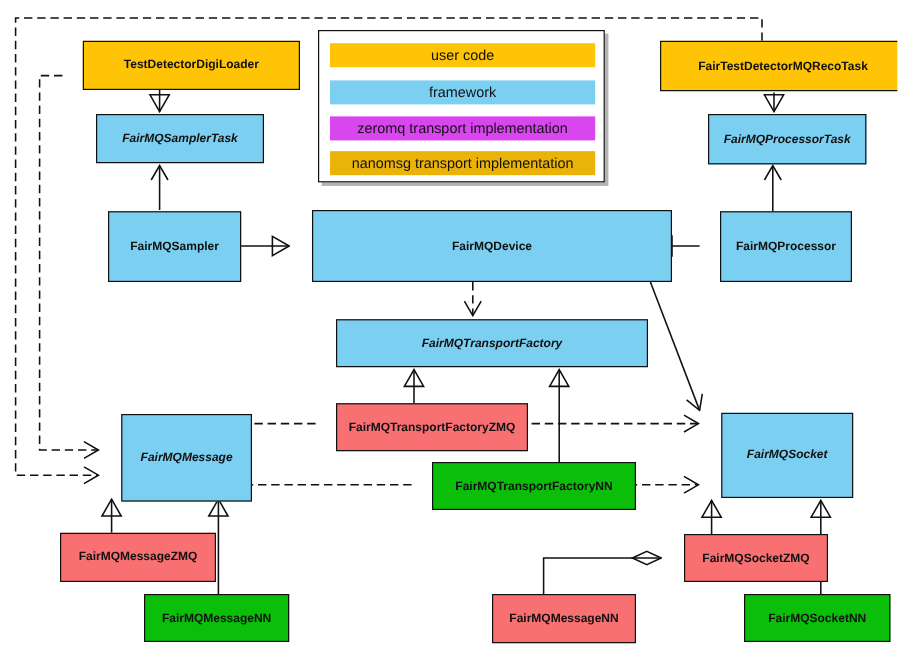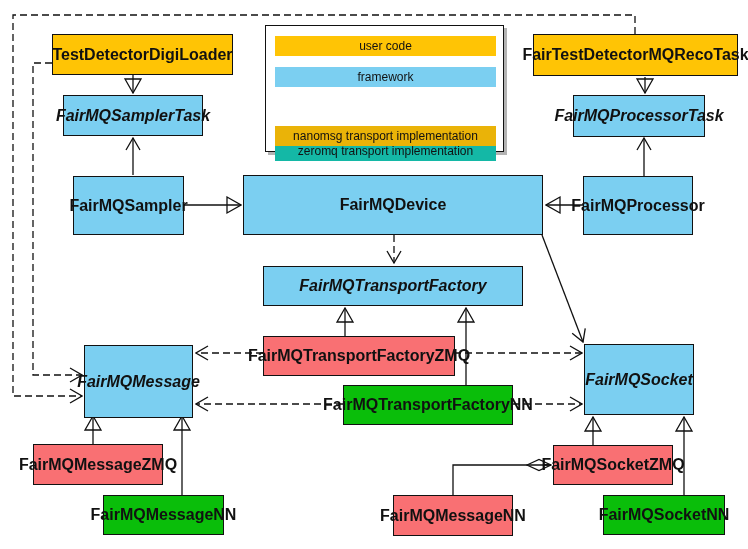--- a/index.html
+++ b/index.html
@@ -6,21 +6,21 @@
   #canvas{
     position:relative;width:748px;height:549px;background:#ffffff;overflow:hidden;
     font-family:Liberation Sans, sans-serif;
   }
   #edges{position:absolute;left:0;top:0;width:748px;height:549px;z-index:1;}
   #edges path,#edges polyline{stroke:#111;stroke-width:1.3;fill:none;}
   #edges .dashed{stroke-dasharray:7 4;}
   .node{
     position:absolute;z-index:2;box-sizing:border-box;border:1px solid #111;
     display:flex;align-items:center;justify-content:center;text-align:center;
-    font-size:16px;font-weight:bold;color:#111;white-space:nowrap;line-height:1.1;
+    font-size:10px;font-weight:bold;color:#111;white-space:nowrap;line-height:1.1;margin-left:17px;
   }
   .node.abstract{font-style:italic;}
   .legend{
     position:absolute;z-index:2;left:265px;top:25px;width:239px;height:127px;
     box-sizing:border-box;border:1.5px solid #111;background:#fff;
     box-shadow:3px 3px 0 #b4b4b4;
   }
   .legend-item{
     position:absolute;left:9px;width:221px;height:20px;
     display:flex;align-items:center;justify-content:center;
@@ -67,41 +67,41 @@
     <path class="dashed" d="M443 353 L582 353" marker-end="url(#open)"></path>
     <path class="dashed" d="M343 404 L196 404" marker-end="url(#open)"></path>
     <path class="dashed" d="M513 404 L582 404" marker-end="url(#open)"></path>
     <polyline class="dashed" points="52,63 33,63 33,375 82,375" marker-end="url(#open)"></polyline>
     <polyline class="dashed" points="635,34 635,15 13,15 13,396 82,396" marker-end="url(#open)"></polyline>
   </svg>
 
   <div class="legend">
     <div class="legend-item" style="top: 10px; background: rgb(255, 196, 5);">user code</div>
     <div class="legend-item" style="top: 41px; background: rgb(123, 207, 241);">framework</div>
-    <div class="legend-item" style="top: 71px; background: #14b8a6; margin-top: 44px;">zeromq transport implementation</div>
+    <div class="legend-item" style="top: 71px; background: #d946ef;">zeromq transport implementation</div>
     <div class="legend-item" style="top: 100px; background: #eab308;">nanomsg transport implementation</div>
   </div>
 
   <div class="node" style="left: 52px; top: 34px; width: 181px; height: 41px; background: rgb(255, 196, 5);">TestDetectorDigiLoader</div>
 
   <div class="node" style="left: 533px; top: 34px; width: 205px; height: 42px; background: rgb(255, 196, 5);">FairTestDetectorMQRecoTask</div>
 
   <div class="node abstract" style="left: 63px; top: 95px; width: 140px; height: 41px; background: rgb(123, 207, 241);">FairMQSamplerTask</div>
 
   <div class="node abstract" style="left: 573px; top: 95px; width: 132px; height: 42px; background: rgb(123, 207, 241);">FairMQProcessorTask</div>
 
   <div class="node" style="left: 73px; top: 176px; width: 111px; height: 59px; background: rgb(123, 207, 241);">FairMQSampler</div>
 
   <div class="node" style="left: 583px; top: 176px; width: 110px; height: 59px; background: rgb(123, 207, 241);">FairMQProcessor</div>
 
   <div class="node" style="left: 243px; top: 175px; width: 300px; height: 60px; background: rgb(123, 207, 241);">FairMQDevice</div>
 
   <div class="node abstract" style="left: 263px; top: 266px; width: 260px; height: 40px; background: rgb(123, 207, 241);">FairMQTransportFactory</div>
 
-  <div class="node" style="left: 263px; top: 336px; width: 192px; height: 40px; background: rgb(249, 112, 115);">FairMQTransportFactoryZMQ</div>
+  <div class="node" style="left: 263px; top: 336px; width: 160px; height: 40px; background: rgb(249, 112, 115);">FairMQTransportFactoryZMQ</div>
 
   <div class="node" style="left: 343px; top: 385px; width: 170px; height: 40px; background: rgb(10, 190, 10);">FairMQTransportFactoryNN</div>
 
   <div class="node abstract" style="left: 84px; top: 345px; width: 109px; height: 73px; background: rgb(123, 207, 241);">FairMQMessage</div>
 
   <div class="node abstract" style="left: 584px; top: 344px; width: 110px; height: 71px; background: rgb(123, 207, 241);">FairMQSocket</div>
 
   <div class="node" style="left: 103px; top: 495px; width: 121px; height: 40px; background: rgb(10, 190, 10);">FairMQMessageNN</div>
 
   <div class="node" style="left: 33px; top: 444px; width: 130px; height: 41px; background: rgb(249, 112, 115);">FairMQMessageZMQ</div>

